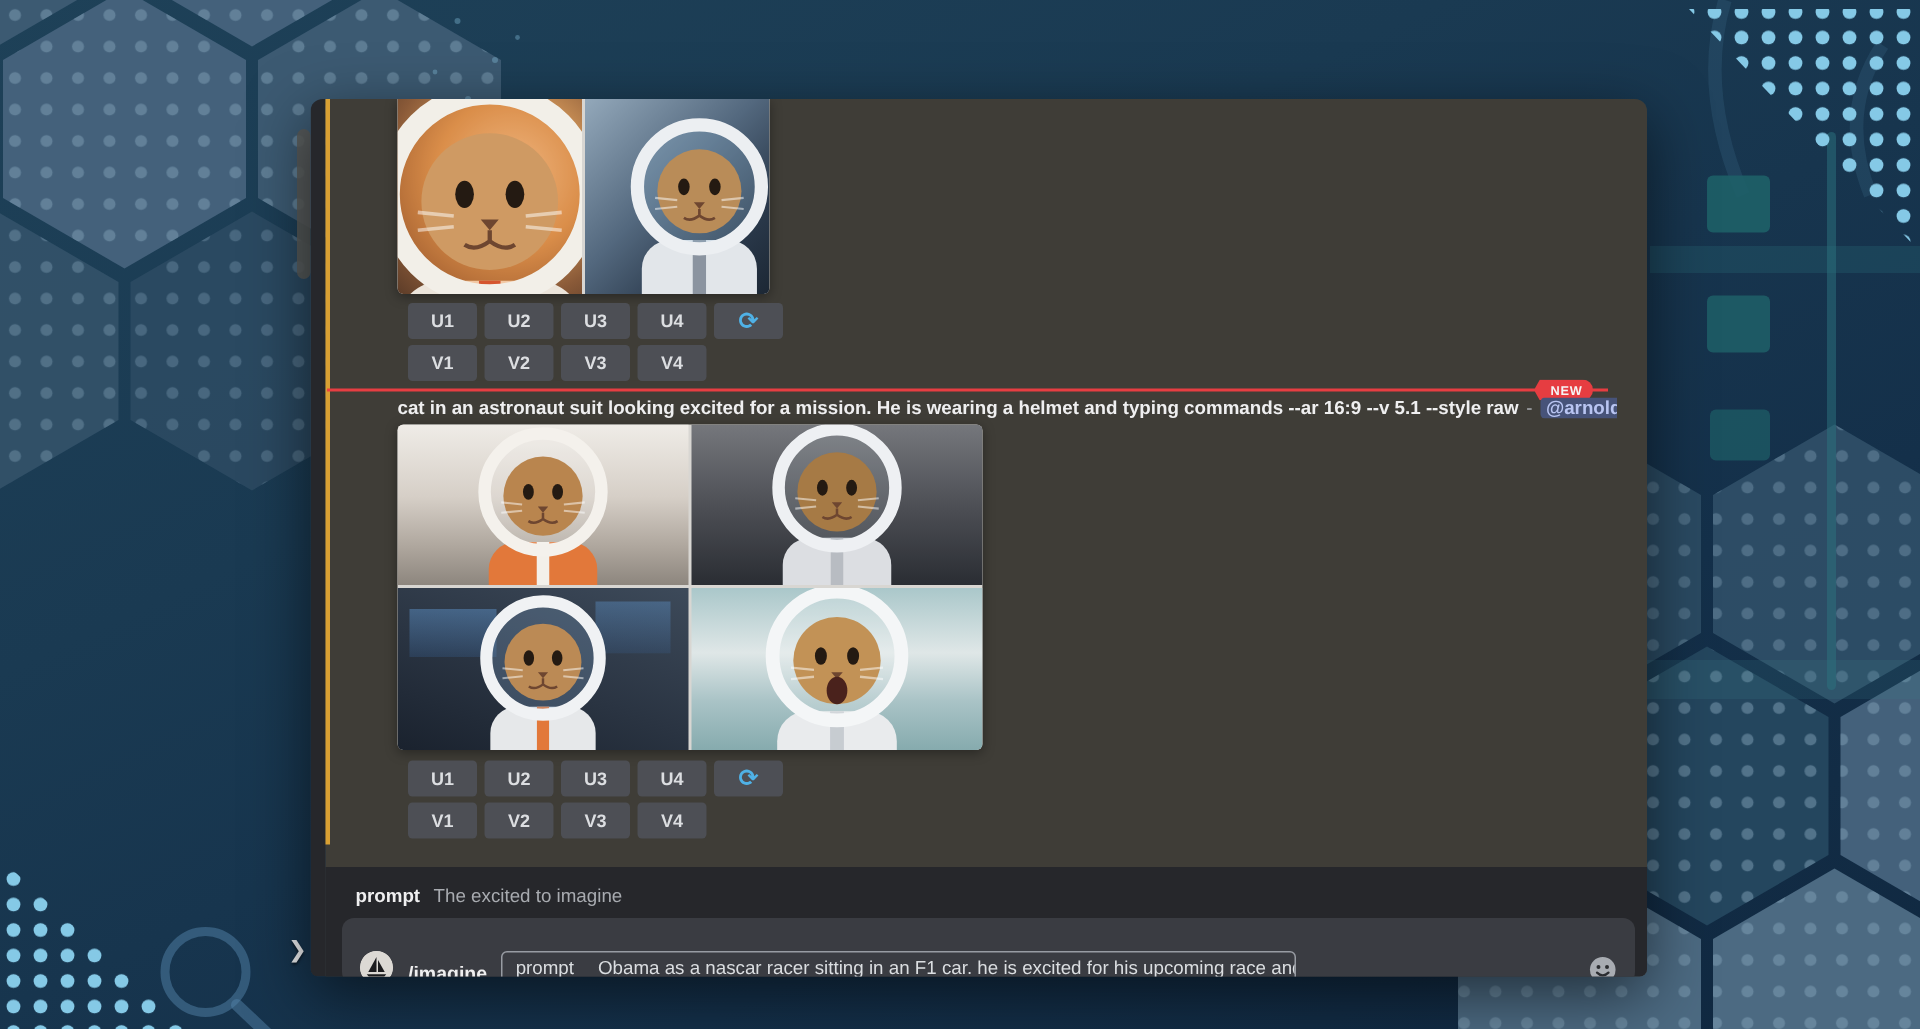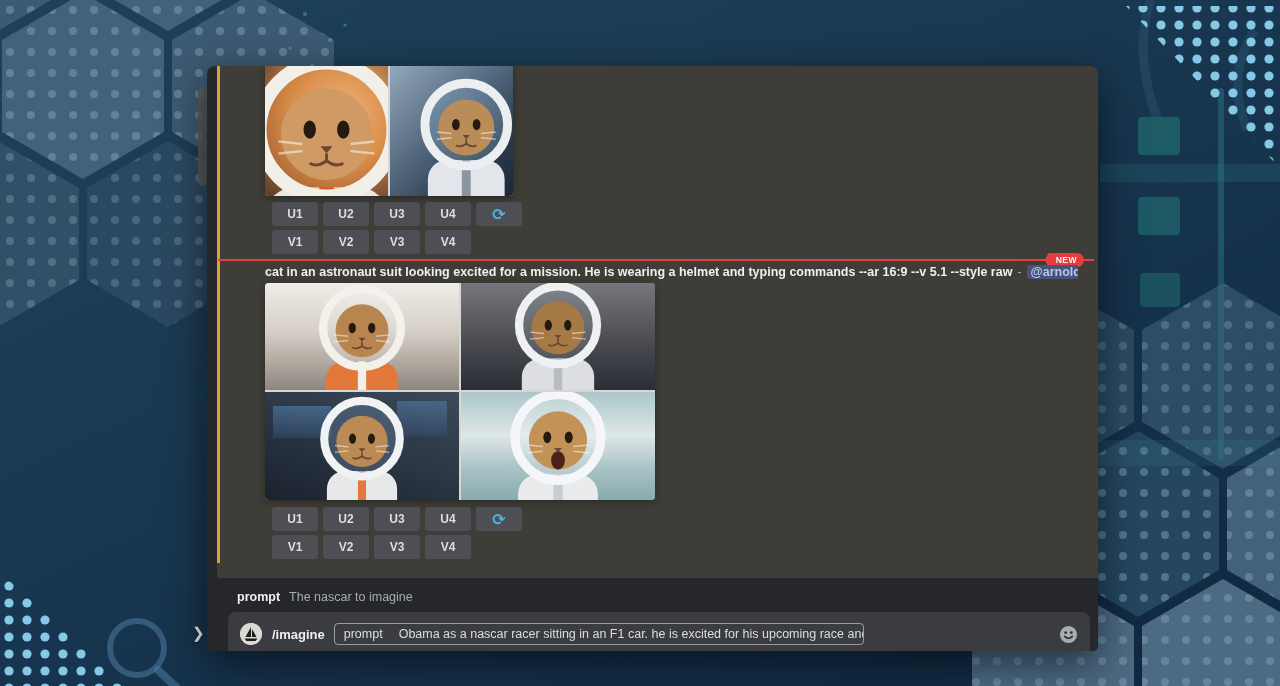--- a/index.html
+++ b/index.html
@@ -57,38 +57,38 @@
   .q-g2d svg.cat{transform:scale(1.42) translateY(2%)}
   .q-g2d{--suit:#E9EBED;--stripe:#C7CCD1;--helm:#F4F6F7;--glass:rgba(255,255,255,.2);--face:#C29256}
   
   .btnrow{position:absolute;left:55px;display:flex;gap:5px}
   .row-u1{top:136px}.row-v1{top:164px}.row-u2{top:441px}.row-v2{top:469px}
   .mjbtn{width:46px;height:24px;border:none;border-radius:3px;background:var(--button_bg);
     color:var(--button_text);font-family:inherit;font-size:12px;font-weight:bold;cursor:pointer;
     display:flex;align-items:center;justify-content:center}
   .mjbtn.reroll{color:var(--reroll_blue);font-size:16px;font-weight:bold}
   
-  .divider{position:absolute;left:1px;right:4px;top:193px;height:2px;background:var(--divider_red);opacity:.95}
+  .divider{position:absolute;left:1px;right:26px;top:193px;height:2px;background:var(--divider_red);opacity:.95}
   .newbadge{position:absolute;right:10px;top:-6px;background:var(--new_badge_bg);color:#fff;
     font-size:8.5px;font-weight:bold;letter-spacing:.5px;padding:2px 7px 2px 11px;border-radius:0 8px 8px 0;
     clip-path:polygon(10% 0,100% 0,100% 100%,10% 100%,0 50%)}
   
   .msgtext{position:absolute;left:48px;right:20px;top:199px;font-size:12.5px;color:var(--text_bright);
     display:flex;align-items:flex-start;gap:5px;white-space:nowrap;overflow:hidden}
   .msgtext .b{font-weight:bold}
   .msgtext .sep{color:var(--text_muted)}
   .mention{background:var(--mention_chip_bg);color:var(--mention_chip_text);font-weight:bold;
     padding:0 4px;border-radius:3px;cursor:pointer}
   
   .panel{position:absolute;left:0;right:0;top:512px;height:81px;background:var(--panel_bg)}
   .hint{position:absolute;left:20px;top:12px;font-size:12.5px;display:flex;gap:9px;align-items:baseline}
   .hint-name{color:var(--text_bright);font-weight:bold}
   .hint-desc{color:var(--text_muted)}
   .inputbar{position:absolute;left:11px;right:8px;top:34px;height:44px;background:var(--input_bar_bg);
-    border-radius:8px;display:flex;align-items:center;padding:0 12px;cursor:text}
+    border-radius:8px;display:flex;align-items:flex-end;padding:0 12px;cursor:text}
   .avatar{width:22px;height:22px;border-radius:50%;background:#DCD9D4;display:flex;align-items:center;
     justify-content:center;flex:0 0 auto;overflow:hidden}
   .cmd{color:var(--text_bright);font-weight:bold;font-size:13px;margin-left:10px}
   .pill{display:flex;align-items:center;margin-left:9px;border:1px solid var(--pill_border);
     border-radius:4px;padding:3px 9px;gap:16px;max-width:530px;overflow:hidden}
   .pill-name{color:#DBDEE1;font-size:12.5px}
   .pill-value{color:#DBDEE1;font-size:12.5px;white-space:nowrap}
   .caret{display:inline-block;width:1px;height:14px;background:#E8EAED;margin-left:1px}
   .emoji-btn{margin-left:auto;width:19px;height:19px;cursor:pointer;flex:0 0 auto}
 </style>
@@ -298,21 +298,21 @@
       <div class="btnrow row-v2">
         <button class="mjbtn">V1</button>
         <button class="mjbtn">V2</button>
         <button class="mjbtn">V3</button>
         <button class="mjbtn">V4</button>
       </div>
 
       <div class="panel">
         <div class="hint">
           <span class="hint-name">prompt</span>
-          <span class="hint-desc">The nascar to imagine</span>
+          <span class="hint-desc">The excited to imagine</span>
         </div>
         <div class="inputbar">
           <span class="avatar">
             <svg viewBox="0 0 22 22" width="22" height="22">
               <circle cx="11" cy="11" r="11" fill="#DCD9D4"></circle>
               <path d="M11 4 L11 14 L5.5 14 Z" fill="#1C1C1E"></path>
               <path d="M12 6 L12 14 L16.5 14 Z" fill="#1C1C1E"></path>
               <path d="M4.5 15.5 h13 l-2 2.5 h-9 Z" fill="#1C1C1E"></path>
             </svg>
           </span>

